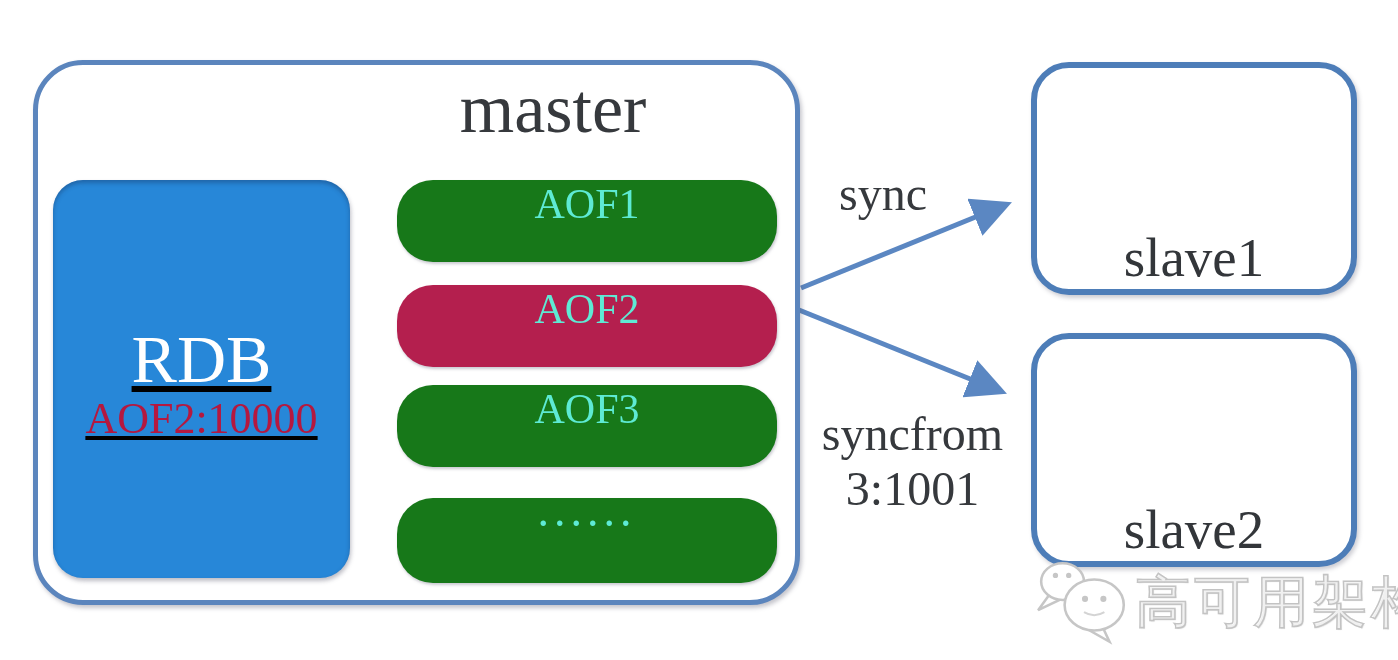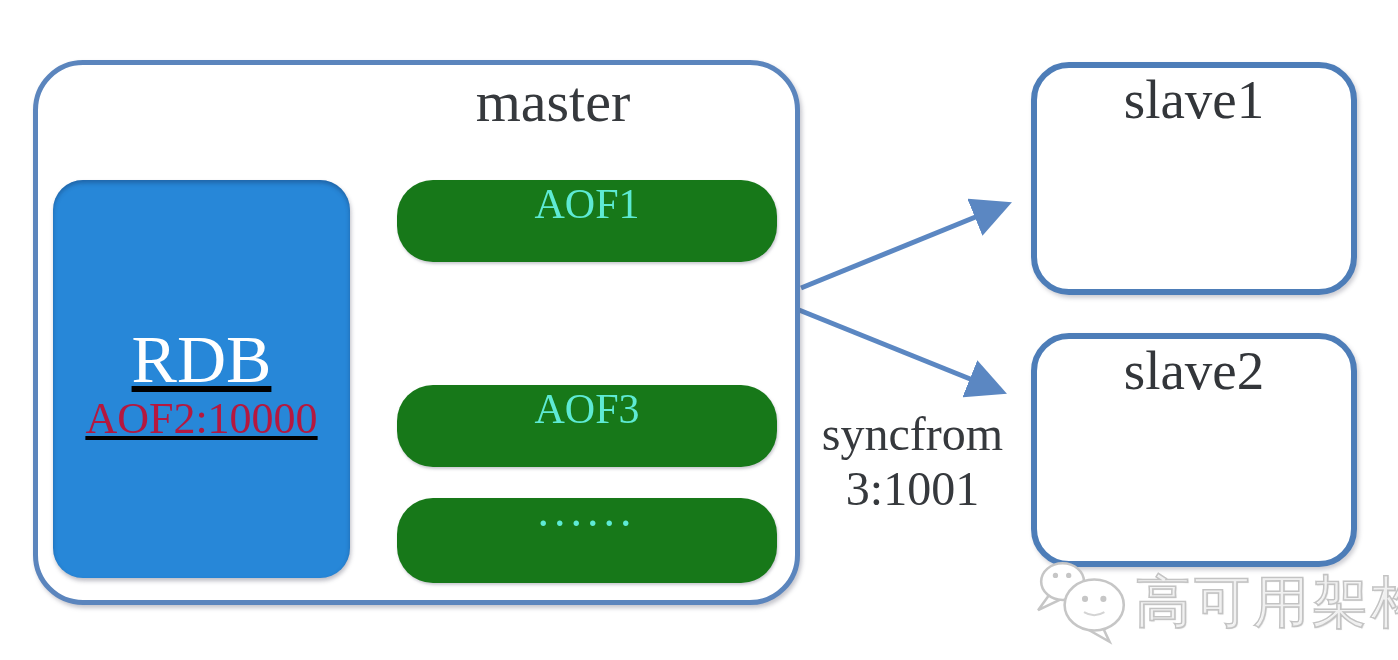--- a/index.html
+++ b/index.html
@@ -28,21 +28,21 @@
     border-radius: 50px;
     background: #ffffff;
     box-shadow: 2px 3px 4px rgba(90, 90, 110, 0.35);
   }
   .master-title {
     position: absolute;
     left: 330px;
     top: 4px;
     width: 370px;
     text-align: center;
-    font-size: 58px;
+    font-size: 70px;
     line-height: 1.15;
     color: #36393d;
   }
 
   
   .rdb-box {
     position: absolute;
     left: 15px;
     top: 115px;
     width: 297px;
@@ -96,21 +96,21 @@
   .slave-box {
     position: absolute;
     left: 1031px;
     width: 326px;
     box-sizing: border-box;
     border: 6px solid #4d7db8;
     border-radius: 38px;
     background: #ffffff;
     box-shadow: 2px 3px 4px rgba(90, 90, 110, 0.3);
     display: flex;
-    align-items: flex-start;
+    align-items: flex-end;
     justify-content: center;
     font-size: 55px;
     color: #33363a;
   }
   .slave-box.s1 { top: 62px;  height: 233px; }
   .slave-box.s2 { top: 333px; height: 234px; }
 
   
   .arrows-layer {
     position: absolute;
@@ -178,35 +178,39 @@
     <div class="master-title">master</div>
 
     <div class="rdb-box" style="background: rgb(39, 135, 216);">
       <div class="rdb-label">RDB</div>
       <div class="rdb-offset">AOF2:10000</div>
     </div>
 
     <div class="aof-pill p0" style="background: rgb(23, 120, 25);">
       <span class="pill-text">AOF1</span>
     </div>
+    <div class="aof-pill p1" style="background: rgb(180, 31, 78);">
+      <span class="pill-text">AOF2</span>
+    </div>
     <div class="aof-pill p2" style="background: rgb(23, 120, 25);">
       <span class="pill-text">AOF3</span>
     </div>
     <div class="aof-pill p3" style="background: rgb(23, 120, 25);">
       <span class="pill-text">......</span>
     </div>
   </div>
 
   <div class="slave-box s1">
     <span>slave1</span>
   </div>
   <div class="slave-box s2">
     <span>slave2</span>
   </div>
 
+  <div class="arrow-label sync">sync</div>
   <div class="arrow-label syncfrom">
     <div>syncfrom</div>
     <div>3:1001</div>
   </div>
 
   <div class="watermark">
     <svg class="wm-icon" viewBox="0 0 100 100" xmlns="http://www.w3.org/2000/svg">
       <g stroke="#c6c6c6" stroke-width="2.5" fill="#ffffff">
         <path d="M 16 42 L 5 57 L 28 46 Z"></path>
         <ellipse cx="29" cy="29" rx="21" ry="18"></ellipse>

